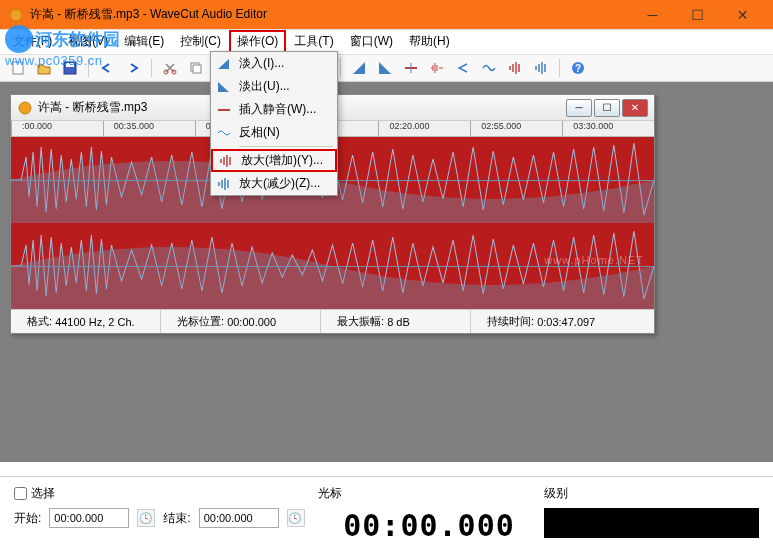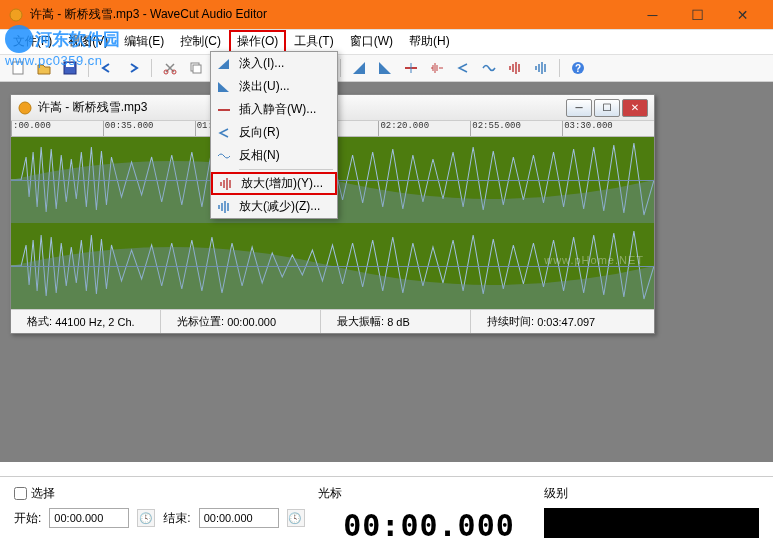--- a/index.html
+++ b/index.html
@@ -30,23 +30,23 @@
 .doc-window { background: #fff; width: 645px; border: 1px solid #888; box-shadow: 2px 2px 4px rgba(0,0,0,0.3); }
 .doc-titlebar { height: 26px; background: linear-gradient(#fafafa, #e8e8e8); display: flex; align-items: center; padding: 0 6px; border-bottom: 1px solid #ccc; }
 .doc-titlebar .doc-icon { width: 16px; height: 16px; margin-right: 5px; }
 .doc-titlebar .doc-title { font-size: 12px; flex: 1; }
 .doc-titlebar .doc-btns { display: flex; gap: 2px; }
 .doc-titlebar .doc-btn { width: 26px; height: 18px; border: 1px solid #888; border-radius: 2px; display: flex; align-items: center; justify-content: center; font-size: 10px; cursor: pointer; }
 .doc-titlebar .doc-btn.close { background: #c94040; color: #fff; }
 .doc-titlebar .doc-btn.min, .doc-titlebar .doc-btn.max { background: linear-gradient(#fff, #d8e4f0); }
 
 .timeline { height: 16px; background: #f0f0f0; display: flex; font-size: 9px; color: #333; border-bottom: 1px solid #bbb; }
-.timeline span { flex: 1; padding-left: 1px; border-left: 1px solid #aaa; font-family: Liberation Mono, monospace; }
-
-.waveform-area { height: 172px; background: #4d7c0f; position: relative; }
+.timeline span { flex: 1; padding-left: 10px; border-left: 1px solid #aaa; }
+
+.waveform-area { height: 172px; background: #b91c1c; position: relative; }
 .wave { height: 86px; position: relative; overflow: hidden; }
 .wave svg { width: 100%; height: 100%; }
 .wave-mid { position: absolute; top: 50%; left: 0; right: 0; height: 1px; background: #7090b0; }
 .wave-watermark { position: absolute; right: 10px; bottom: 50%; font-size: 11px; color: rgba(255,255,255,0.35); letter-spacing: 1px; }
 
 .status-row { height: 24px; display: flex; align-items: center; font-size: 11px; background: #f5f5f5; border-top: 1px solid #ccc; }
 .status-row .cell { padding: 0 16px; border-right: 1px solid #ccc; height: 100%; display: flex; align-items: center; }
 
 .dropdown { position: absolute; top: 51px; left: 210px; width: 128px; background: #f4f4f4; border: 1px solid #999; box-shadow: 2px 2px 6px rgba(0,0,0,0.3); z-index: 100; }
 .dropdown .dd-item { height: 23px; display: flex; align-items: center; padding: 0 6px 0 28px; font-size: 12px; cursor: pointer; position: relative; }
@@ -234,28 +234,20 @@
       </span>
       <span>淡出(U)...</span>
     </div>
   <div class="dd-item">
       <span class="dd-icon">
         <svg width="14" height="14">
           <line x1="1" y1="7" x2="13" y2="7" stroke="#c04040" stroke-width="2"></line>
         </svg>
       </span>
       <span>插入静音(W)...</span>
-    </div>
-  <div class="dd-item">
-      <span class="dd-icon">
-        <svg width="14" height="14">
-          <path d="M11 3L3 7l8 4" fill="none" stroke="#4080c0" stroke-width="1.5"></path>
-        </svg>
-      </span>
-      <span>反向(R)</span>
     </div>
   <div class="dd-item">
       <span class="dd-icon">
         <svg width="14" height="14">
           <path d="M1 7q3-4 6 0t6 0" fill="none" stroke="#4080c0"></path>
         </svg>
       </span>
       <span>反相(N)</span>
     </div>
   <div class="dd-sep"></div>

